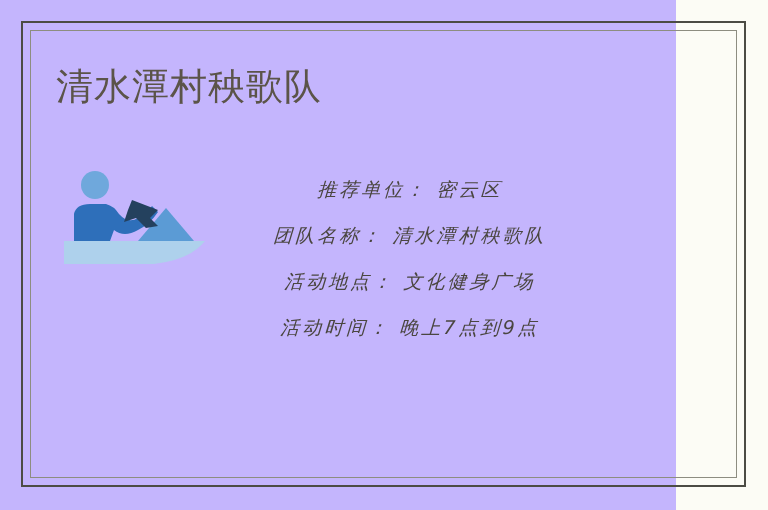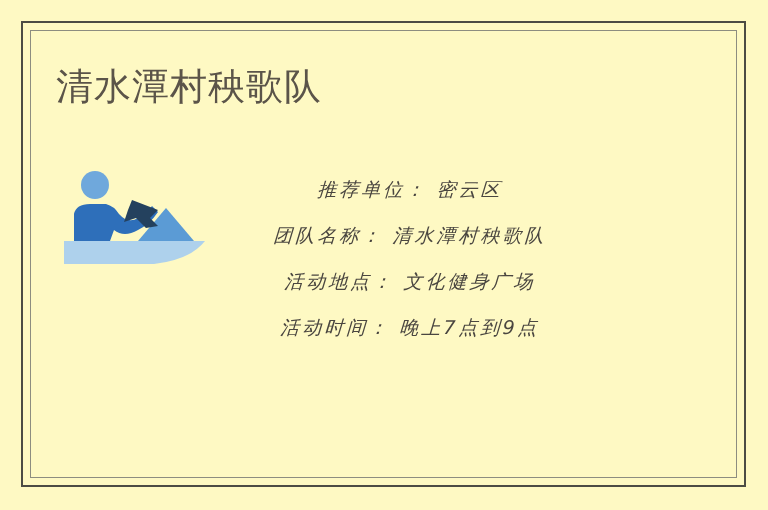--- a/index.html
+++ b/index.html
@@ -11,23 +11,23 @@
     height: 510px;
     background: #fcfcf5;
     font-family: "Liberation Sans", sans-serif;
     overflow: hidden;
   }
 
   #card {
     position: absolute;
     left: 0;
     top: 0;
-    width: 768px;
+    width: 676px;
     height: 510px;
-    background: #fef9c3;
+    background: #c4b5fd;
   }
 
   
   #frame-outer {
     position: absolute;
     left: 21px;
     top: 21px;
     width: 725px;
     height: 466px;
     border: 2px solid #4c4c44;

